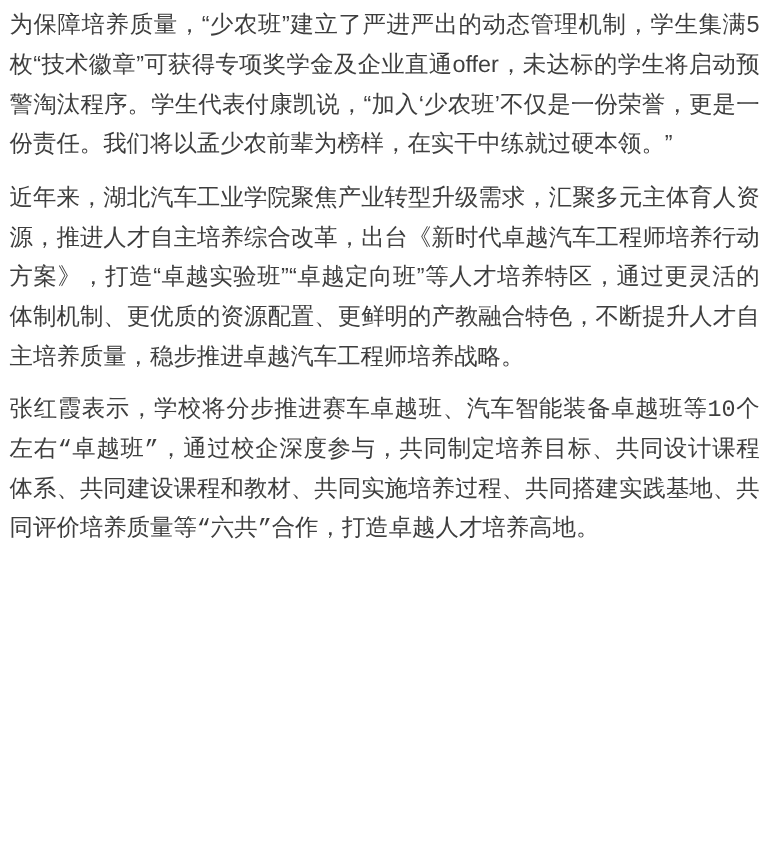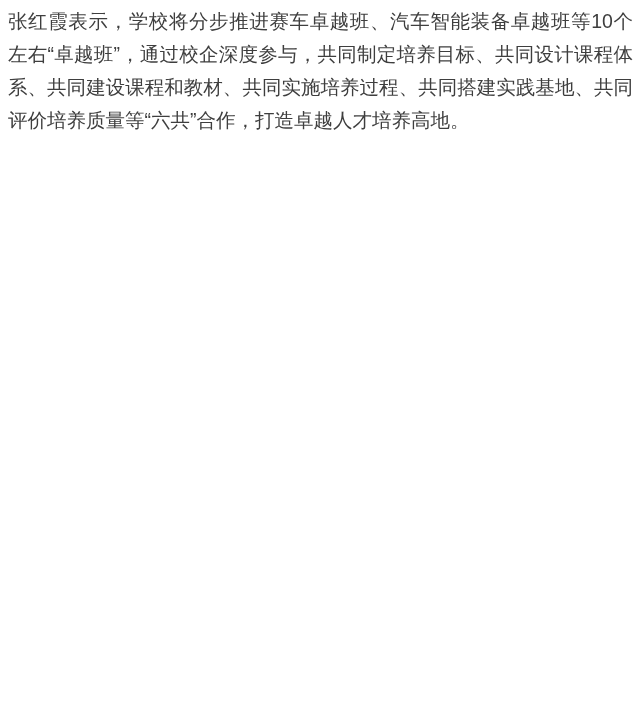--- a/index.html
+++ b/index.html
@@ -21,20 +21,23 @@
     color: #3e3e3e;
     text-align: justify;
     text-justify: inter-ideograph;
     word-break: break-all;
   }
   .para {
     margin: 0 0 12px 0;
   }
   .para:last-child {
     margin-bottom: 0;
+    font-family: Liberation Mono, monospace;
   }
 </style>
 </head>
 <body>
 
 <div class="article">
+  <p class="para">为保障培养质量，“少农班”建立了严进严出的动态管理机制，学生集满5枚“技术徽章”可获得专项奖学金及企业直通offer，未达标的学生将启动预警淘汰程序。学生代表付康凯说，“加入‘少农班’不仅是一份荣誉，更是一份责任。我们将以孟少农前辈为榜样，在实干中练就过硬本领。”</p>
+  <p class="para">近年来，湖北汽车工业学院聚焦产业转型升级需求，汇聚多元主体育人资源，推进人才自主培养综合改革，出台《新时代卓越汽车工程师培养行动方案》，打造“卓越实验班”“卓越定向班”等人才培养特区，通过更灵活的体制机制、更优质的资源配置、更鲜明的产教融合特色，不断提升人才自主培养质量，稳步推进卓越汽车工程师培养战略。</p>
   <p class="para">张红霞表示，学校将分步推进赛车卓越班、汽车智能装备卓越班等10个左右“卓越班”，通过校企深度参与，共同制定培养目标、共同设计课程体系、共同建设课程和教材、共同实施培养过程、共同搭建实践基地、共同评价培养质量等“六共”合作，打造卓越人才培养高地。</p>
 </div>
 
 </body></html>

